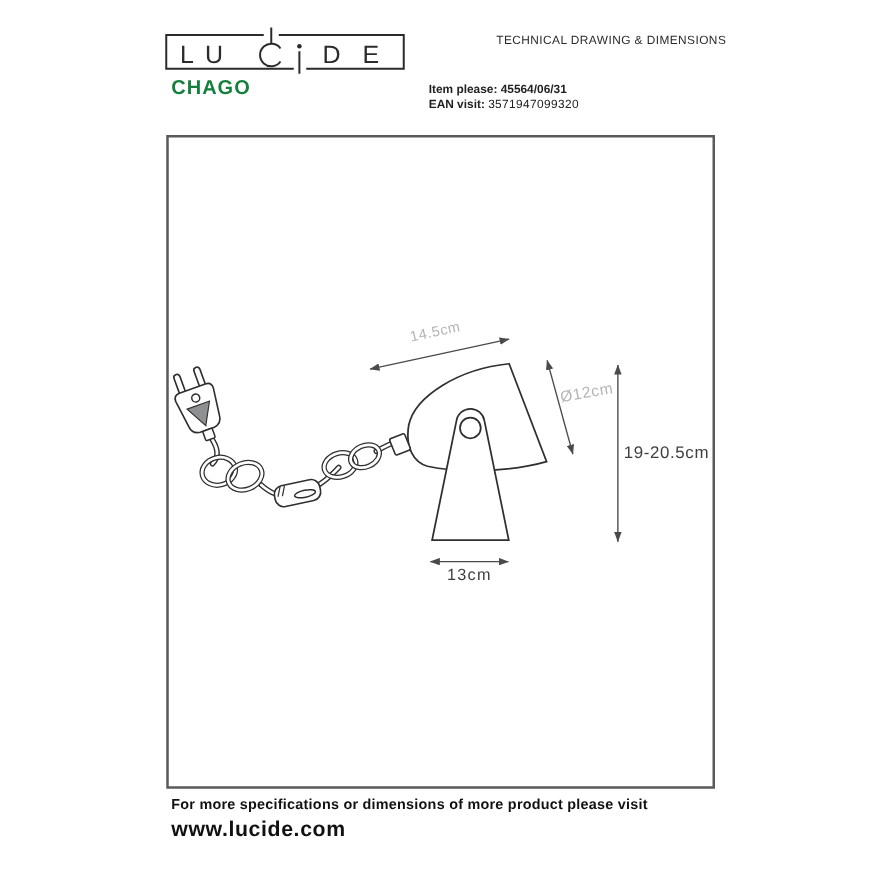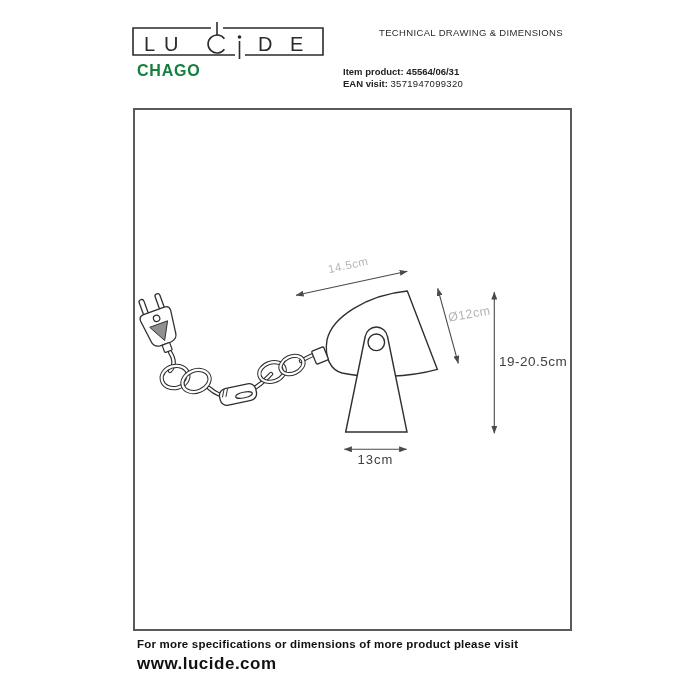--- a/index.html
+++ b/index.html
@@ -5,21 +5,21 @@
   * { margin: 0; padding: 0; box-sizing: border-box; }
   html, body { width: 700px; height: 700px; background: #ffffff;
     font-family: "Liberation Sans", sans-serif; color: #1a1a1a; }
   .page { position: relative; width: 700px; height: 700px; background: #fff; overflow: hidden; }
 
   .logo-svg { position: absolute; left: 131px; top: 18px; }
 
   .product-name { position: absolute; left: 137px; top: 62px; font-size: 16px;
     font-weight: bold; letter-spacing: 0.8px; color: #15803d; }
 
-  .top-right-title { position: absolute; right: 137px; top: 27px; font-size: 9.5px;
+  .top-right-title { position: absolute; right: 119px; top: 27px; font-size: 9.5px;
     letter-spacing: 0.35px; color: #2a2a2a; }
 
   .meta { position: absolute; left: 343px; top: 66px; font-size: 9.5px; line-height: 12px; color: #222; }
   .meta .lbl { font-weight: bold; }
   .meta .val { font-weight: bold; }
   .meta .val-light { font-weight: normal; letter-spacing: 0.3px; }
 
   .drawing-box { position: absolute; left: 133px; top: 108px; width: 439px; height: 523px;
     border: 2px solid #5a5a5a; background: #fff; }
 
@@ -52,21 +52,21 @@
       <text x="159" y="32.5">E</text>
     </g>
   </svg>
 
   <div class="top-right-title">TECHNICAL DRAWING &amp; DIMENSIONS</div>
 
   <div class="product-name">CHAGO</div>
 
   <div class="meta">
     <div>
-      <span class="lbl">Item product:</span>
+      <span class="lbl">Item please:</span>
       <span class="val">45564/06/31</span>
     </div>
     <div>
       <span class="lbl">EAN visit:</span>
       <span class="val-light">3571947099320</span>
     </div>
   </div>
 
   <div class="drawing-box">
     <svg width="435" height="519" viewBox="0 0 435 519">

